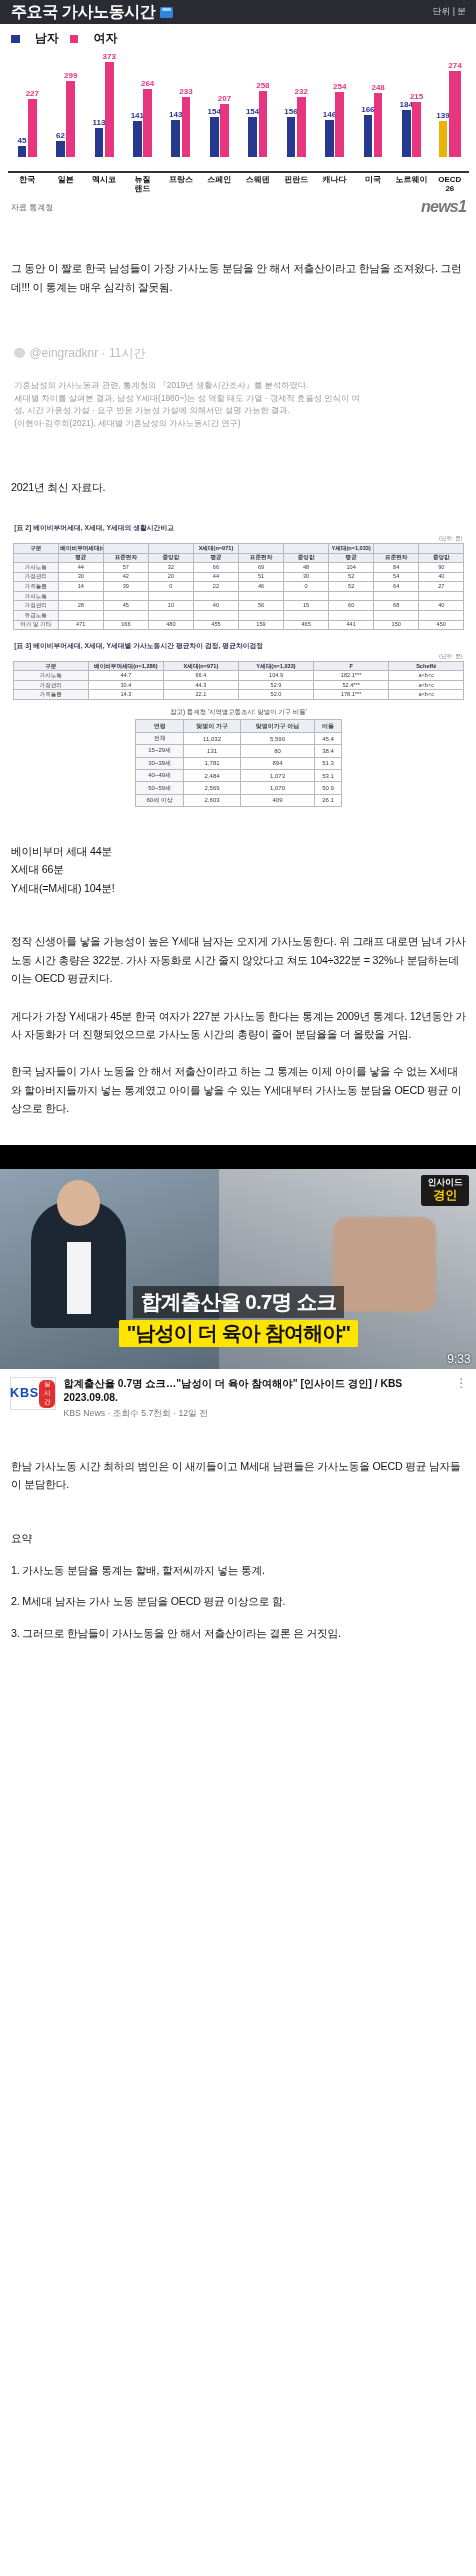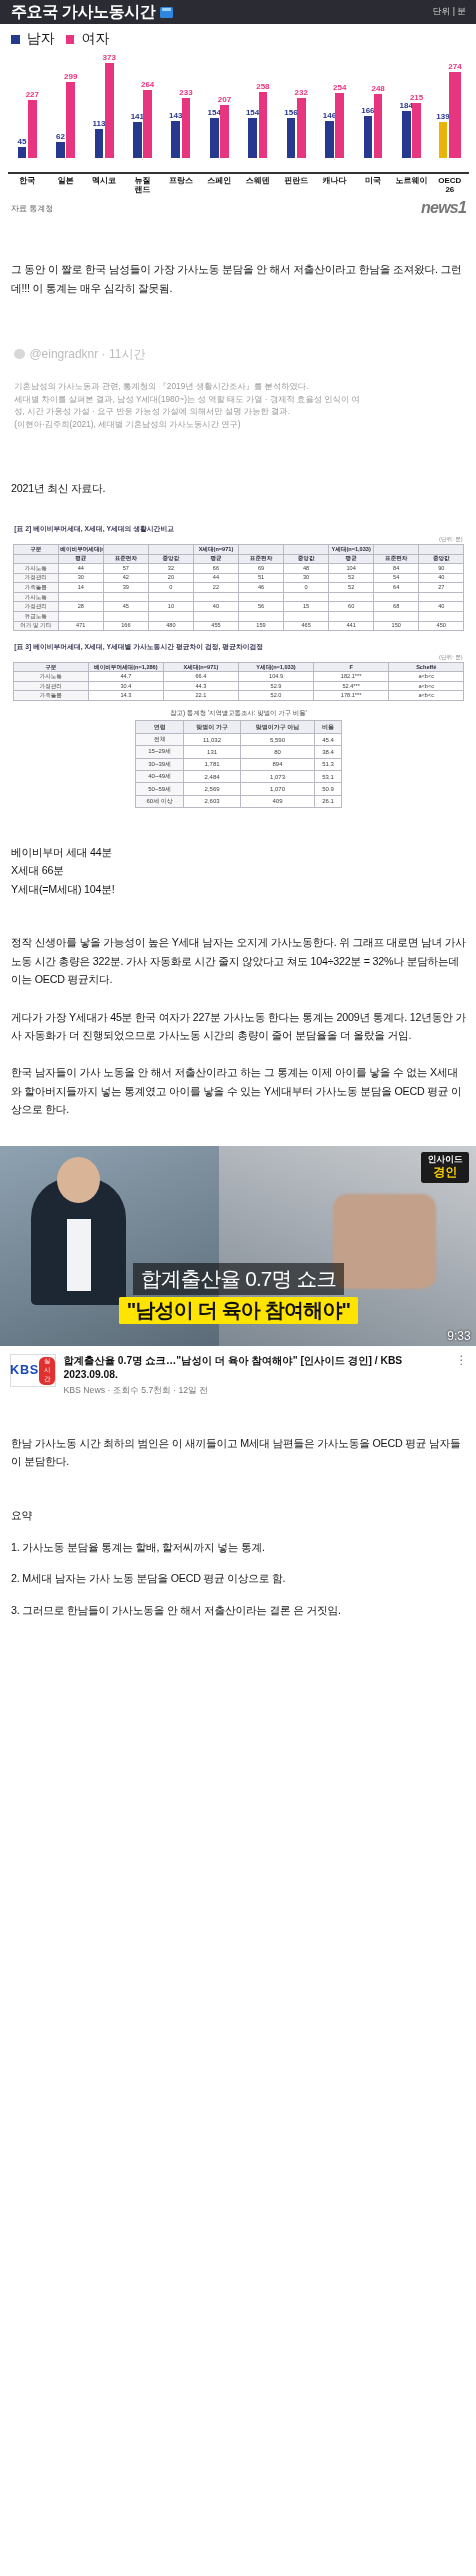--- a/index.html
+++ b/index.html
@@ -18,21 +18,21 @@
     height:24px; background:#2b2b33; color:#fff;
     display:flex; align-items:center; justify-content:space-between;
     padding:0 11px;
   }
   .info-title { font-size:16px; font-weight:bold; letter-spacing:-0.4px; display:flex; align-items:center; gap:4.8px;}
   .cup-icon { display:inline-block; width:12.7px; height:11px; background:#2e86de; border-radius:1.6px; position:relative; }
   .cup-icon:after{content:"";position:absolute;left:1.6px;top:1.6px;width:9.5px;height:3.2px;background:#9fd3ff;border-radius:0.8px;}
   .info-unit { font-size:8.7px; color:#d8d8d8; }
 
   .legend { display:flex; gap:11px; padding:6.4px 11px 1.6px 11px; align-items:center; }
-  .legend-item { display:flex; align-items:center; gap:7px; font-size:14px; font-weight:normal; }
+  .legend-item { display:flex; align-items:center; gap:15px; font-size:12px; font-weight:bold; }
   .swatch { width:8.7px; height:8.7px; display:inline-block; }
 
   .chart-area { position:relative; height:119px; margin:3.2px 8px 0 8px; }
   .groups { display:flex; align-items:flex-end; height:105px; gap:0; }
   .grp { flex:1; display:flex; flex-direction:column; align-items:center; justify-content:flex-end; height:100%; position:relative; }
   .bars { display:flex; align-items:flex-end; gap:1.6px; height:100%; }
   .bar { width:8.7px; position:relative; }
   .bar .val {
     position:absolute; left:50%; transform:translateX(-50%);
     top:-10.3px; font-size:8px; font-weight:bold; white-space:nowrap;
@@ -90,36 +90,36 @@
 
   .small-center-cap { font-size:6.4px; color:#444; text-align:center; margin:8px 0 2.4px 0; }
   .mini-wrap { display:flex; justify-content:center; }
   table.mini { border-collapse:collapse; font-size:6px; width:207px; color:#3c3c3c; }
   table.mini th, table.mini td { border:0.4px solid #b9b9c4; padding:1.2px 2.4px; text-align:center; }
   table.mini thead th { background:#eceef4; font-weight:bold; }
   table.mini td.lbl { background:#f7f7fa; }
 
   
   .video { width:477px; background:#000; position:relative; overflow:hidden; }
-  .thumb { position:relative; width:477px; height:200px; background:linear-gradient(180deg,#6d7f8f 0%, #4b5a66 60%, #39434c 100%); }
+  .thumb { position:relative; width:477px; height:200px; background:linear-gradient(180deg,#6d7f8f 0%, #4b5a66 60%, #39434c 100%);margin-top:24px; }
   .studio-left { position:absolute; left:0; top:0; width:46%; height:100%;
     background:linear-gradient(160deg,#8fa2b1,#5b6b78); }
   .host { position:absolute; left:14%; top:16%; width:95px; height:127px;
     background:#1d2733; border-radius:40px 40px 4.8px 4.8px; }
   .host:after{content:"";position:absolute;left:26px;top:-20.7px;width:43px;height:46px;border-radius:50%;background:#d9b496;}
   .host-shirt{position:absolute;left:36px;top:41px;width:24px;height:72px;background:#f2f3f5;}
   .studio-right { position:absolute; right:0; top:0; width:54%; height:100%;
     background:linear-gradient(200deg,#c9ccd0,#7e8892); }
   .baby { position:absolute; right:16%; top:24%; width:103px; height:95px; background:#c2a089; border-radius:14.3px; filter:blur(0.8px);}
   .badge-topright { position:absolute; right:8px; top:6.4px; background:#1b1b1b; color:#fff;
     font-size:8.7px; font-weight:bold; padding:2.4px 6.4px; border-radius:2.4px; text-align:center; line-height:1.25;}
   .badge-topright span { display:block; }
   .badge-topright .b2 { color:#ffd400; font-size:12px; }
   .cap-band { position:absolute; left:0; right:0; bottom:20.7px; text-align:center; }
-  .cap1 { display:inline-block; background:rgba(0,0,0,0.55); color:#ffffff; font-size:20.7px; font-weight:normal;
+  .cap1 { display:inline-block; background:rgba(0,0,0,0.55); color:#ffffff; font-size:20.7px; font-weight:bold;
           padding:1.6px 8px; letter-spacing:-0.8px; }
   .cap2 { display:block; margin-top:3.2px; }
   .cap2 span { background:#ffe400; color:#111; font-size:20px; font-weight:bold; padding:2.4px 8px; letter-spacing:-0.8px; border-radius:1.6px;}
   .timestamp { position:absolute; right:6.4px; bottom:3px; color:#fff; font-size:12px; font-weight:normal; text-shadow:0 0 2.4px #000;}
 
   .vid-meta { display:flex; gap:8px; padding:8px 9.5px 9.5px 9.5px; background:#fff; align-items:flex-start; }
   .kbs-logo { width:46px; height:33px; background:#fff; border:0.8px solid #ddd; display:flex; flex-direction:row; align-items:center; justify-content:center; flex:0 0 auto;}
   .kbs-logo .k { font-size:12.7px; font-weight:bold; color:#1a49b8; letter-spacing:0.8px;}
   .kbs-logo .live { font-size:6.4px; color:#fff; background:#e03030; padding:0.8px 4.8px; border-radius:5.6px; margin-top:1.6px;}
   .vid-txt { flex:1; }

